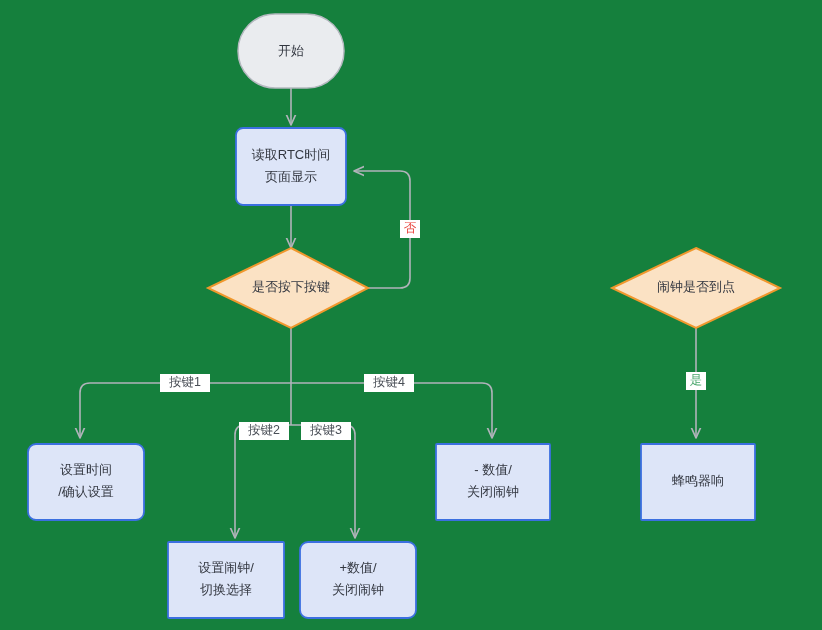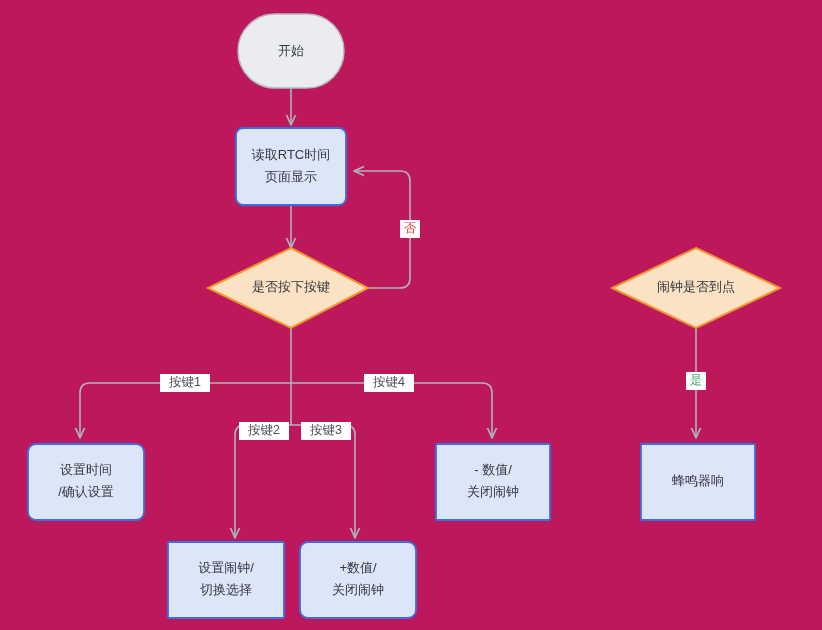--- a/index.html
+++ b/index.html
@@ -10,21 +10,21 @@
   body {
     width: 822px;
     height: 630px;
     font-family: "Liberation Sans", "DejaVu Sans", sans-serif;
     overflow: hidden;
   }
   #canvas {
     position: relative;
     width: 822px;
     height: 630px;
-    background: #be185d;
+    background: #15803d;
   }
   svg#flow {
     position: absolute;
     top: 0;
     left: 0;
     width: 822px;
     height: 630px;
   }
   .node-text {
     font-family: "Liberation Sans", "DejaVu Sans", sans-serif;

